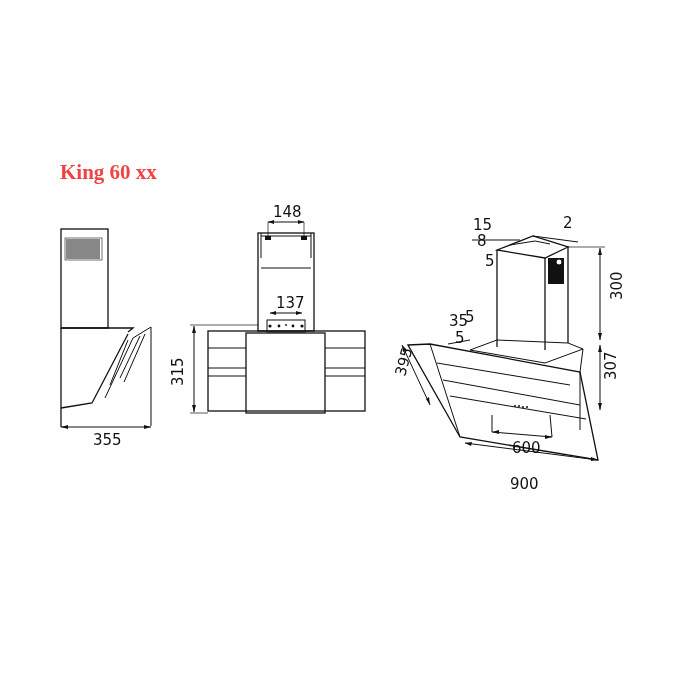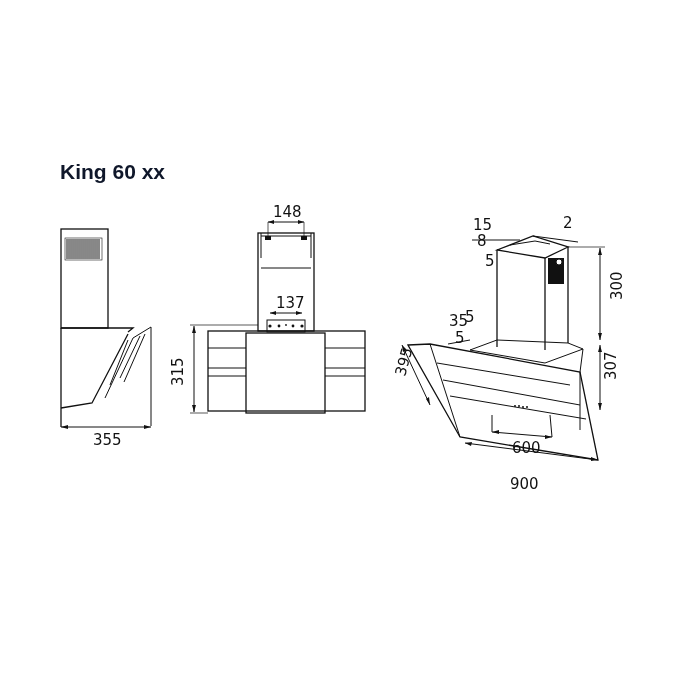--- a/index.html
+++ b/index.html
@@ -1,19 +1,19 @@
 <!DOCTYPE html>
 <html><head>
   <meta charset="utf-8">
   <style>
     html, body { margin: 0; padding: 0; background: #ffffff; }
     body { width: 700px; height: 700px; position: relative; overflow: hidden; }
     .title {
       position: absolute; left: 60px; top: 160px;
-      font-family: Liberation Sans, sans-serif; font-weight: bold; font-size: 21px; color: #0f172a;
+      font-family: Liberation Serif, serif; font-weight: bold; font-size: 21px; color: #ef4444;
     }
     svg { position: absolute; left: 0; top: 0; }
     .dim { font-family: "DejaVu Sans", sans-serif; font-size: 15px; fill: #111; }
     .ln { stroke: #111; stroke-width: 1.3; fill: none; }
     .ln2 { stroke: #111; stroke-width: 1; fill: none; }
     .thin { stroke: #111; stroke-width: 0.7; fill: none; }
   </style>
 </head>
 <body>
 

